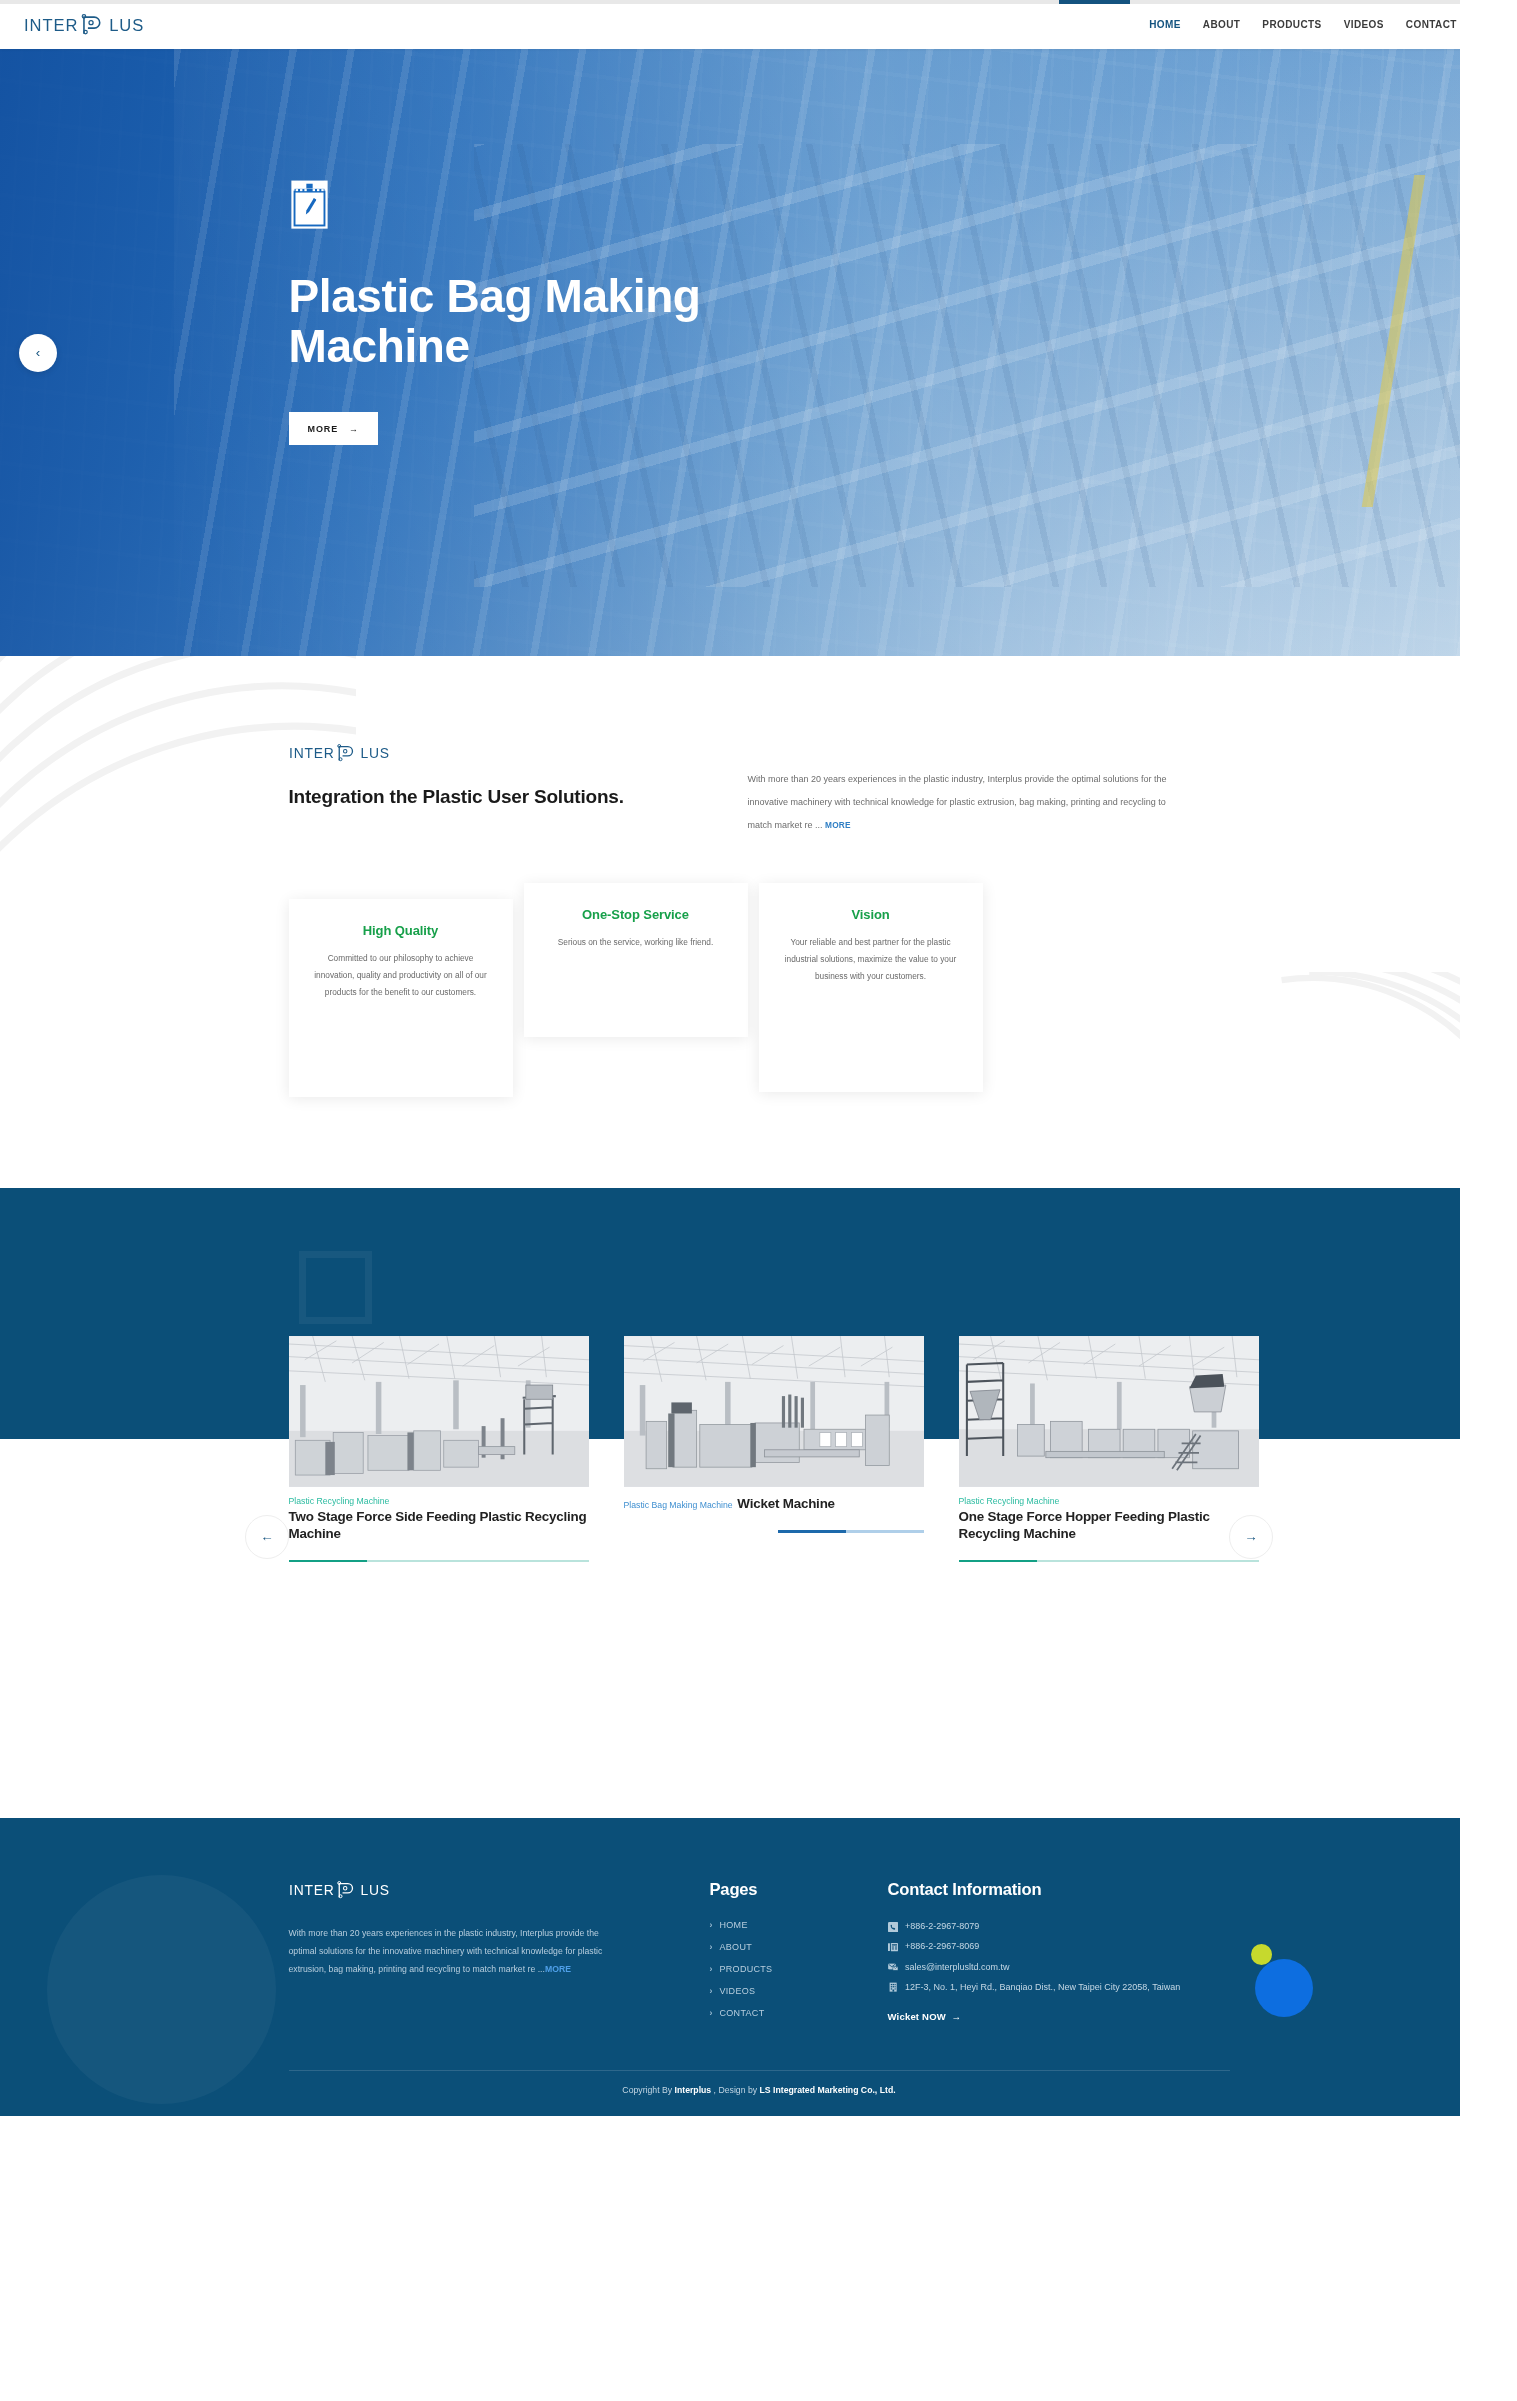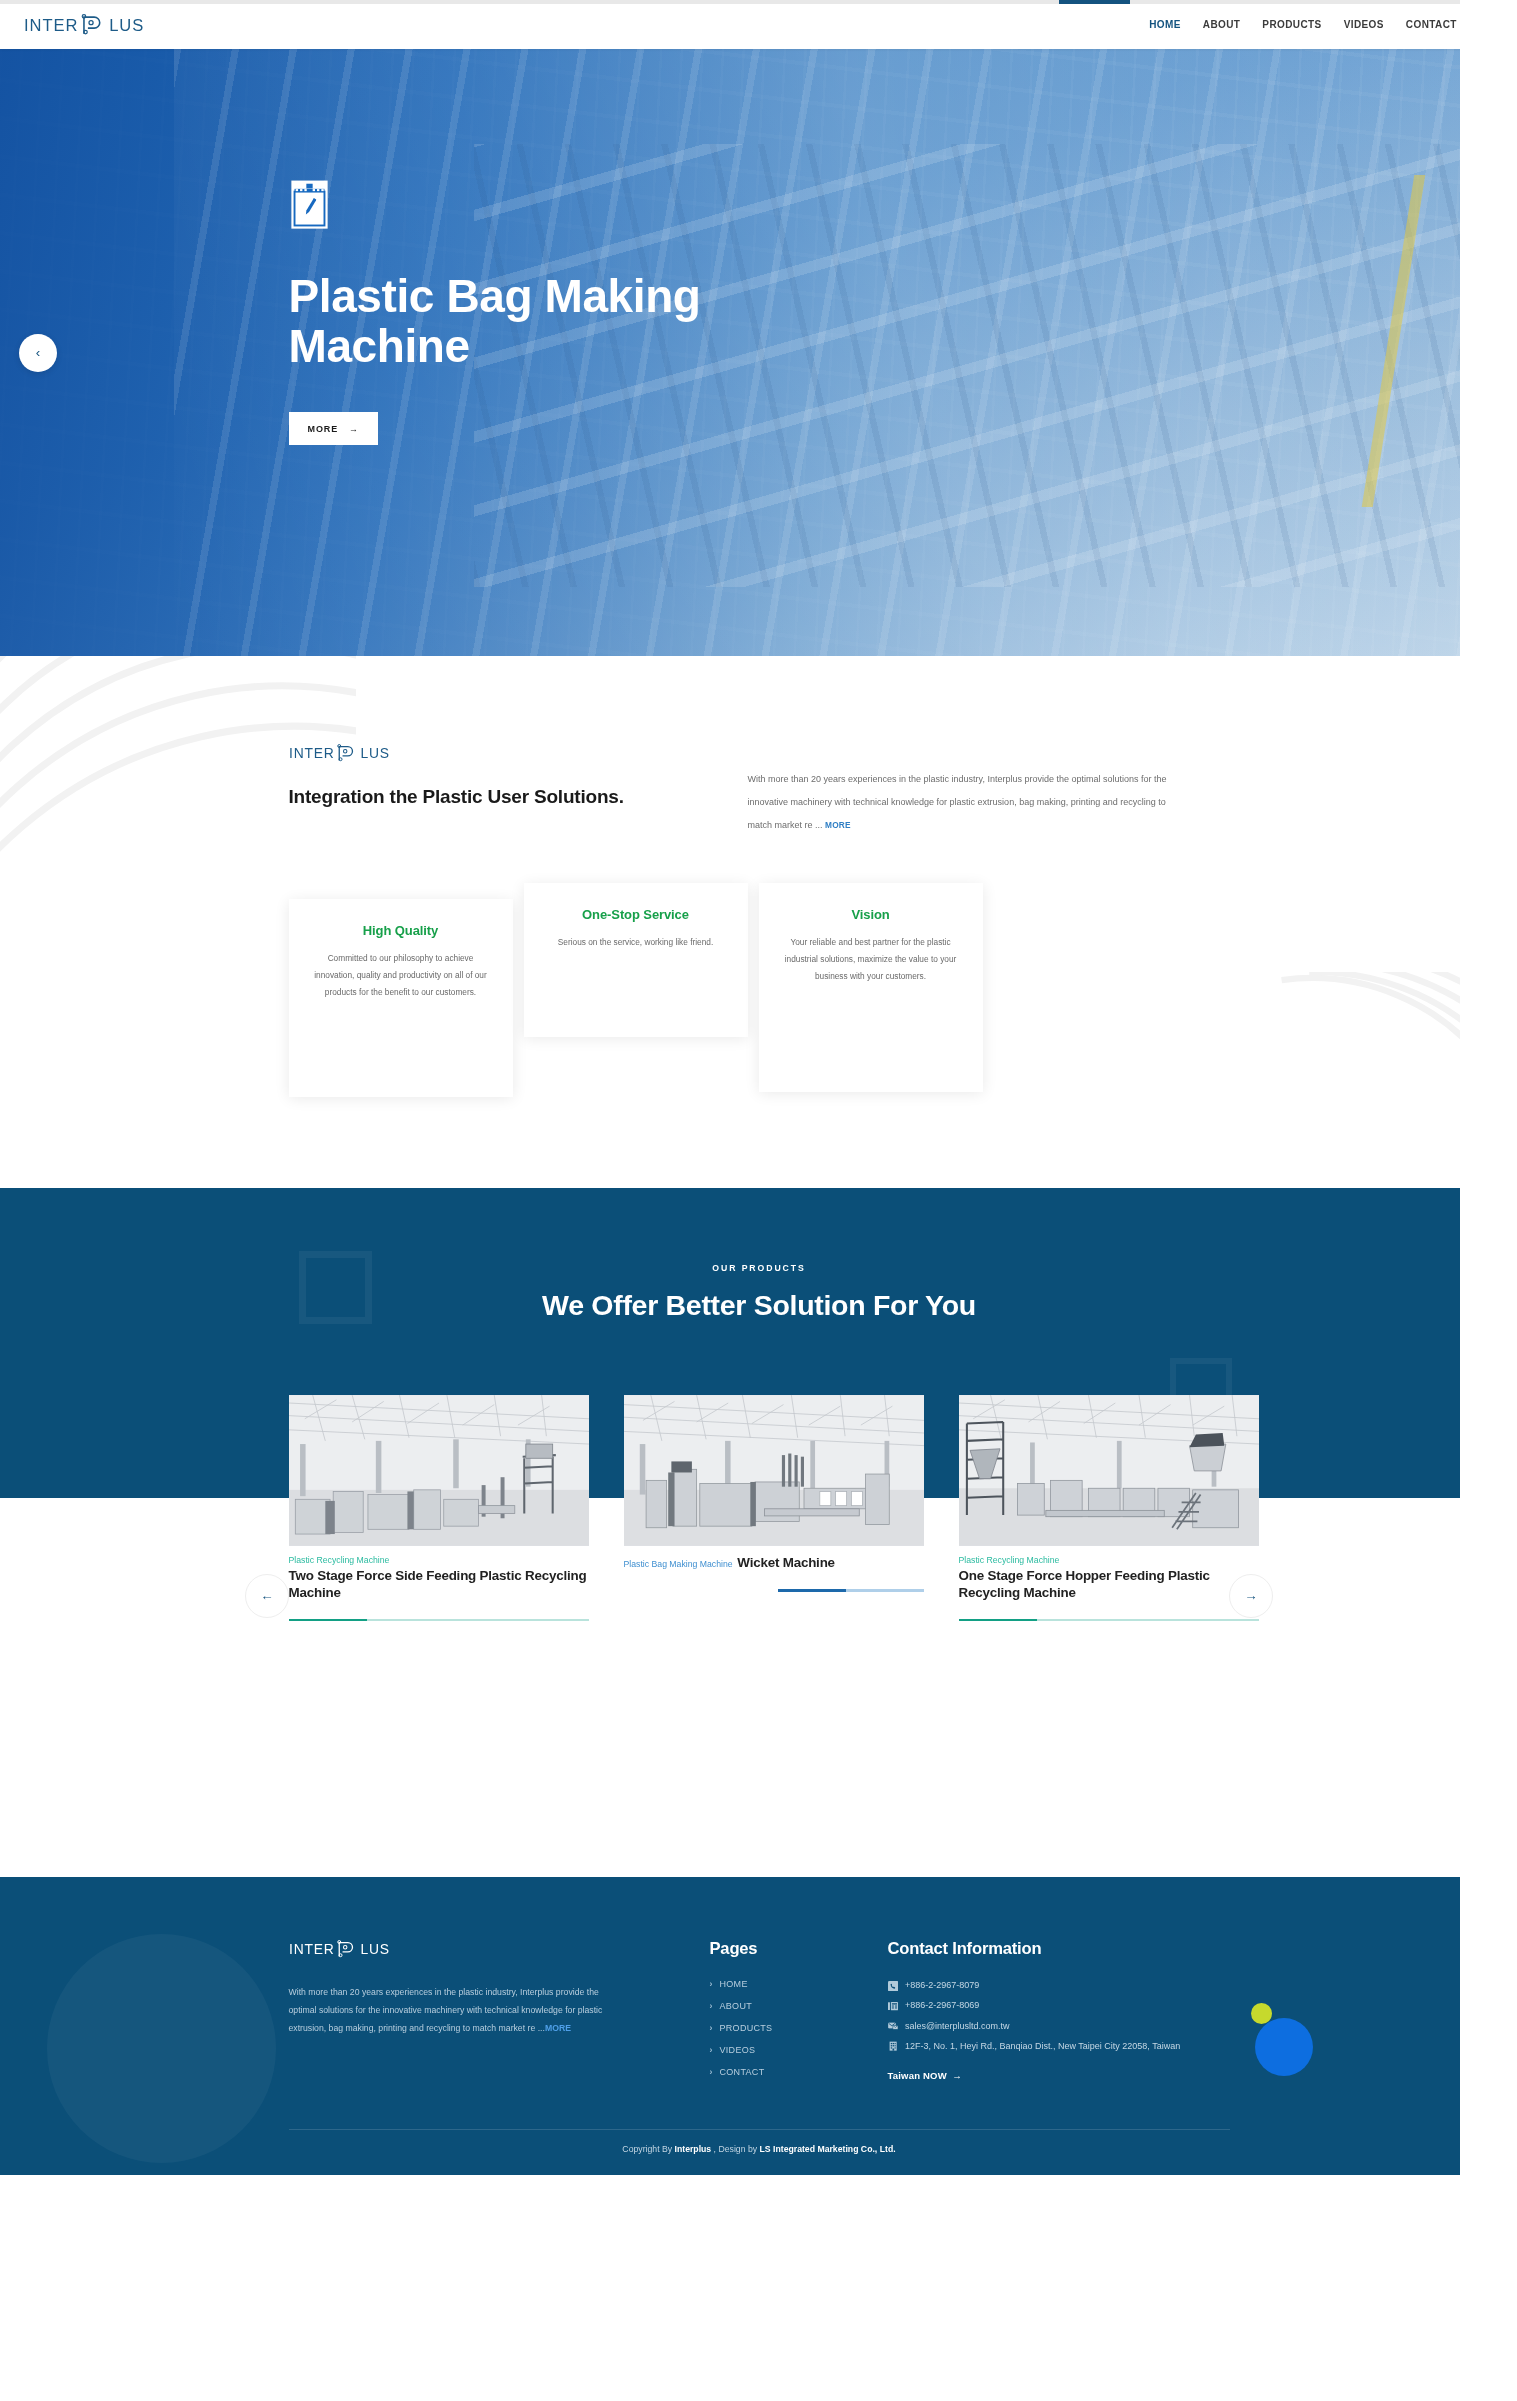--- a/index.html
+++ b/index.html
@@ -302,24 +302,20 @@
           <p>Your reliable and best partner for the plastic industrial solutions, maximize the value to your business with your customers.</p>
         </div>
       </div>
     </div>
   </div>
 
   <div class="products">
     <div class="prod-deco-a"></div>
     <div class="prod-deco-b"></div>
 
-    <div class="prod-head">
-      <div class="prod-kicker">OUR PRODUCTS</div>
-      <div class="prod-title">We Offer Better Solution For You</div>
-    </div>
 
     <div class="prod-band">
       <div class="prod-band-white"></div>
 
       <button class="prod-nav prev">←</button>
       <button class="prod-nav next">→</button>
 
       <div class="prod-track">
 
         <div class="prod-card">
@@ -558,21 +554,21 @@
                 <rect x="10.3" y="6.4" width="1.6" height="2"></rect>
                 <rect x="4.3" y="9.8" width="2.2" height="2"></rect>
                 <rect x="10.3" y="9.8" width="1.6" height="2"></rect>
                 <rect x="7" y="11.6" width="2.6" height="3.4"></rect>
               </g>
             </svg>
             <span class="txt">12F-3, No. 1, Heyi Rd., Banqiao Dist., New Taipei City 22058, Taiwan</span>
           </li>
         </ul>
         <a class="inquiry" href="#">
-          <span>Taiwan NOW</span>
+          <span>Wicket NOW</span>
           <span>→</span>
         </a>
       </div>
     </div>
 
     <div class="f-rule"></div>
 
     <div class="copy">
       <span>Copyright By </span><b>Interplus</b><span> , Design by </span><b>LS Integrated Marketing Co., Ltd.</b>
     </div>

